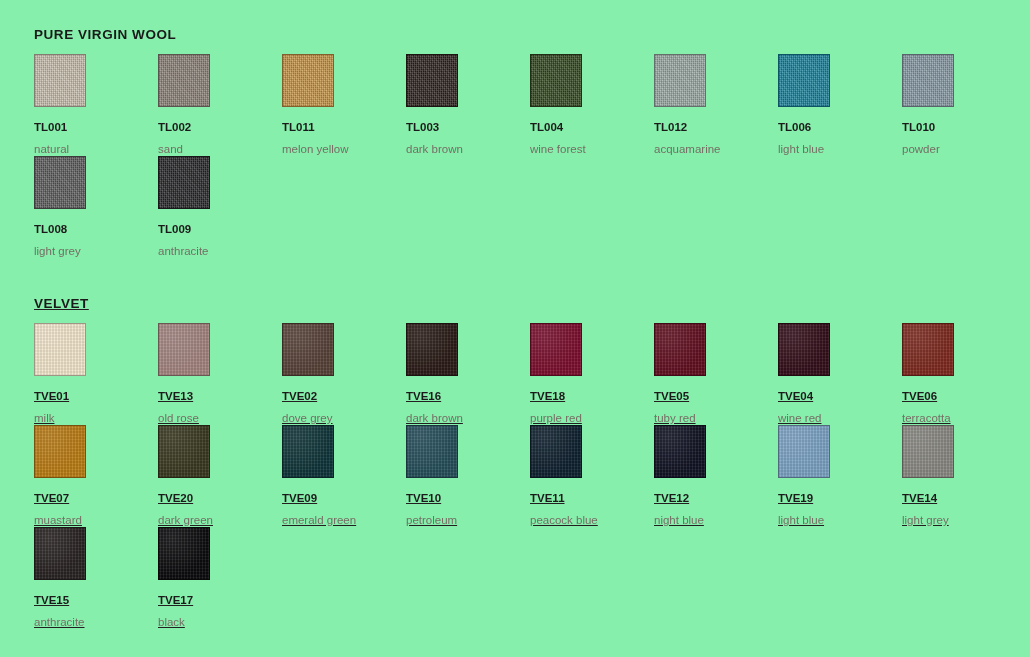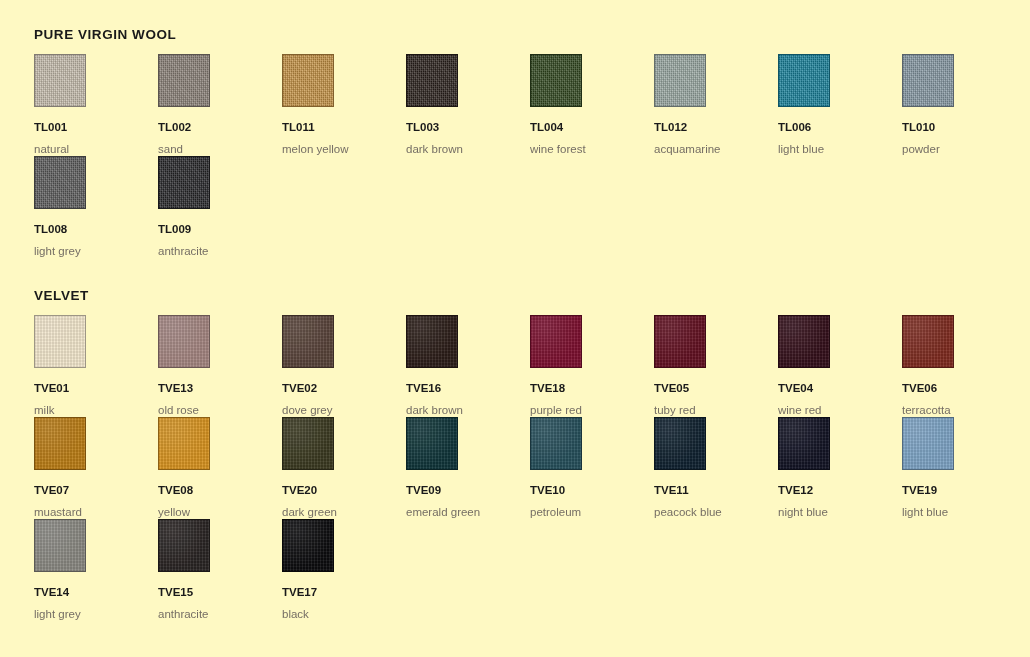--- a/index.html
+++ b/index.html
@@ -14,31 +14,31 @@
     font-family: "Liberation Sans", sans-serif;
     color: #231f20;
     overflow: hidden;
     position: relative;
   }
   .page {
     position: absolute;
     left: 0; top: 0;
     width: 1030px;
     height: 657px;
-    background: #fef9c3;
+    background: #86efac;
   }
 
   
   .section {
     position: absolute;
     left: 34px;
     width: 960px;
   }
   #section-0 { top: 27px; }
-  #section-1 { top: 288px; }
+  #section-1 { top: 296px; text-decoration: underline; }
 
   .section-title {
     font-size: 13.5px;
     font-weight: bold;
     letter-spacing: 0.55px;
     color: #1a1a1a;
     line-height: 15px;
     margin: 0 0 12px 0;
     white-space: nowrap;
   }
@@ -213,25 +213,20 @@
           <div class="swatch-chip velvet" style="background-color: rgb(126, 43, 32);"></div>
           <div class="swatch-code">TVE06</div>
           <div class="swatch-name">terracotta</div>
         </div>
         <div class="swatch-cell">
           <div class="swatch-chip velvet" style="background-color: rgb(187, 125, 22);"></div>
           <div class="swatch-code">TVE07</div>
           <div class="swatch-name">muastard</div>
         </div>
         <div class="swatch-cell">
-          <div class="swatch-chip velvet" style="background-color: rgb(215, 148, 33);"></div>
-          <div class="swatch-code">TVE08</div>
-          <div class="swatch-name">yellow</div>
-        </div>
-        <div class="swatch-cell">
           <div class="swatch-chip velvet" style="background-color: rgb(59, 58, 33);"></div>
           <div class="swatch-code">TVE20</div>
           <div class="swatch-name">dark green</div>
         </div>
         <div class="swatch-cell">
           <div class="swatch-chip velvet" style="background-color: rgb(16, 54, 58);"></div>
           <div class="swatch-code">TVE09</div>
           <div class="swatch-name">emerald green</div>
         </div>
         <div class="swatch-cell">

